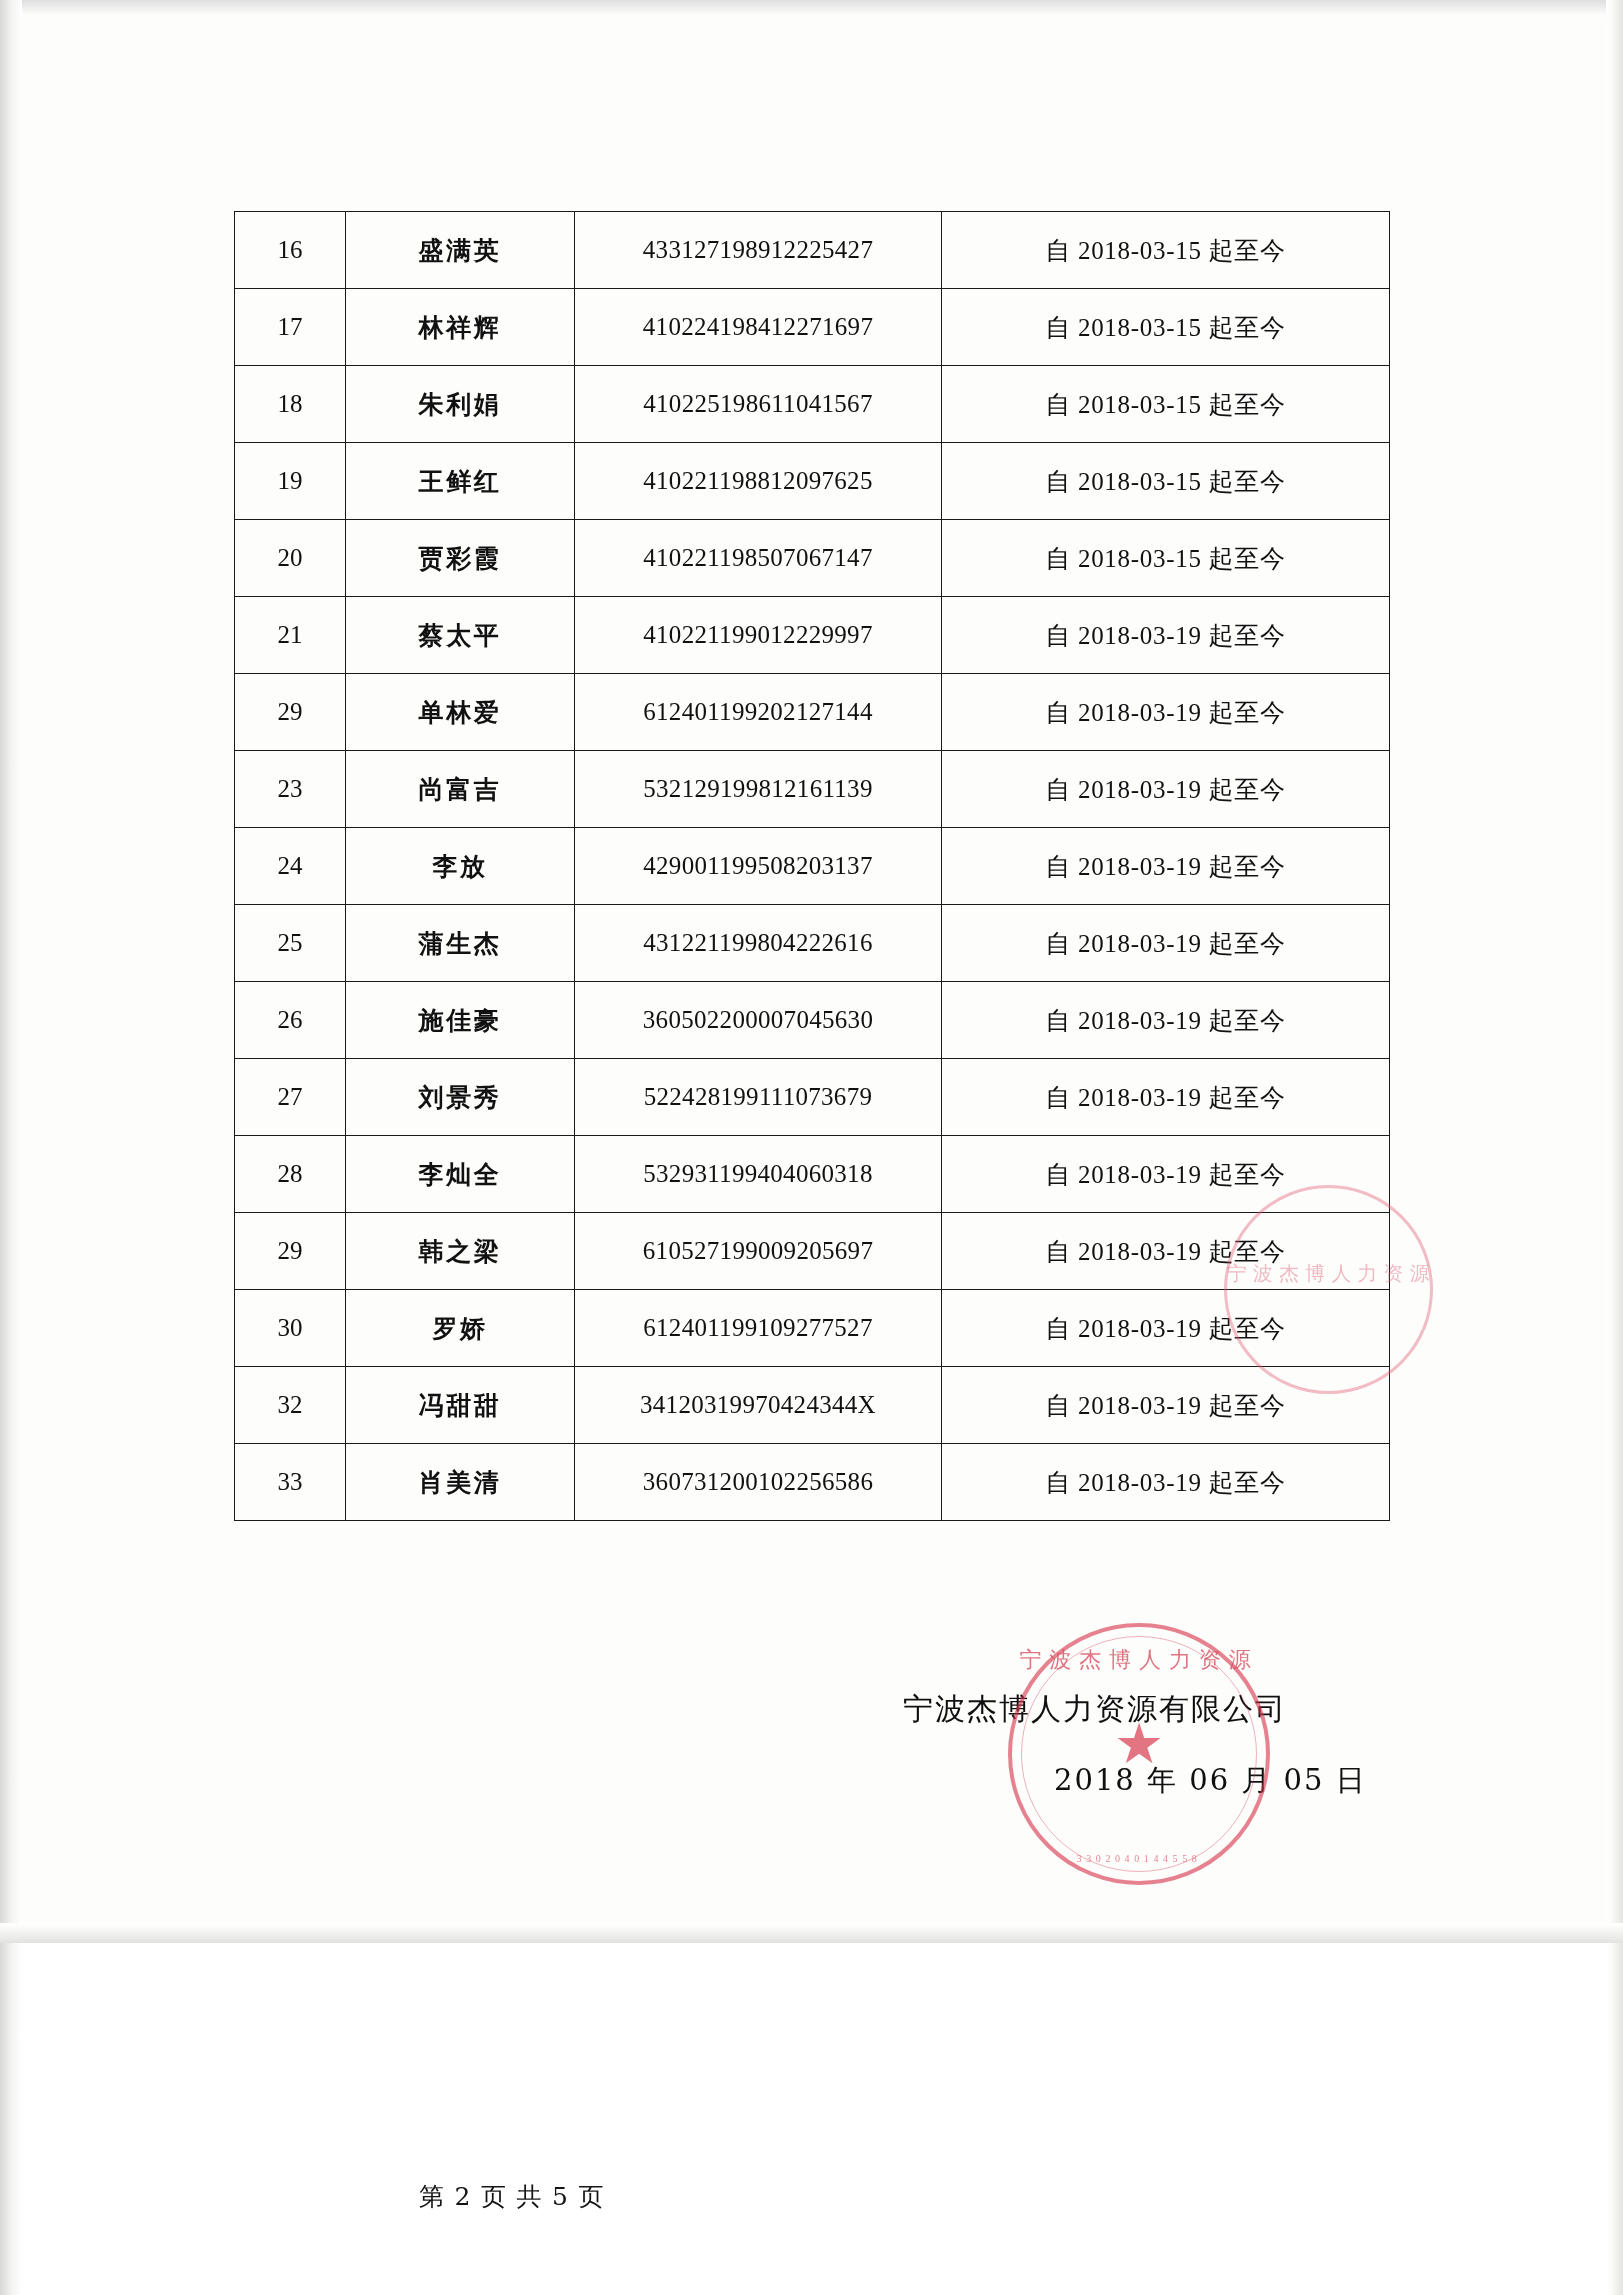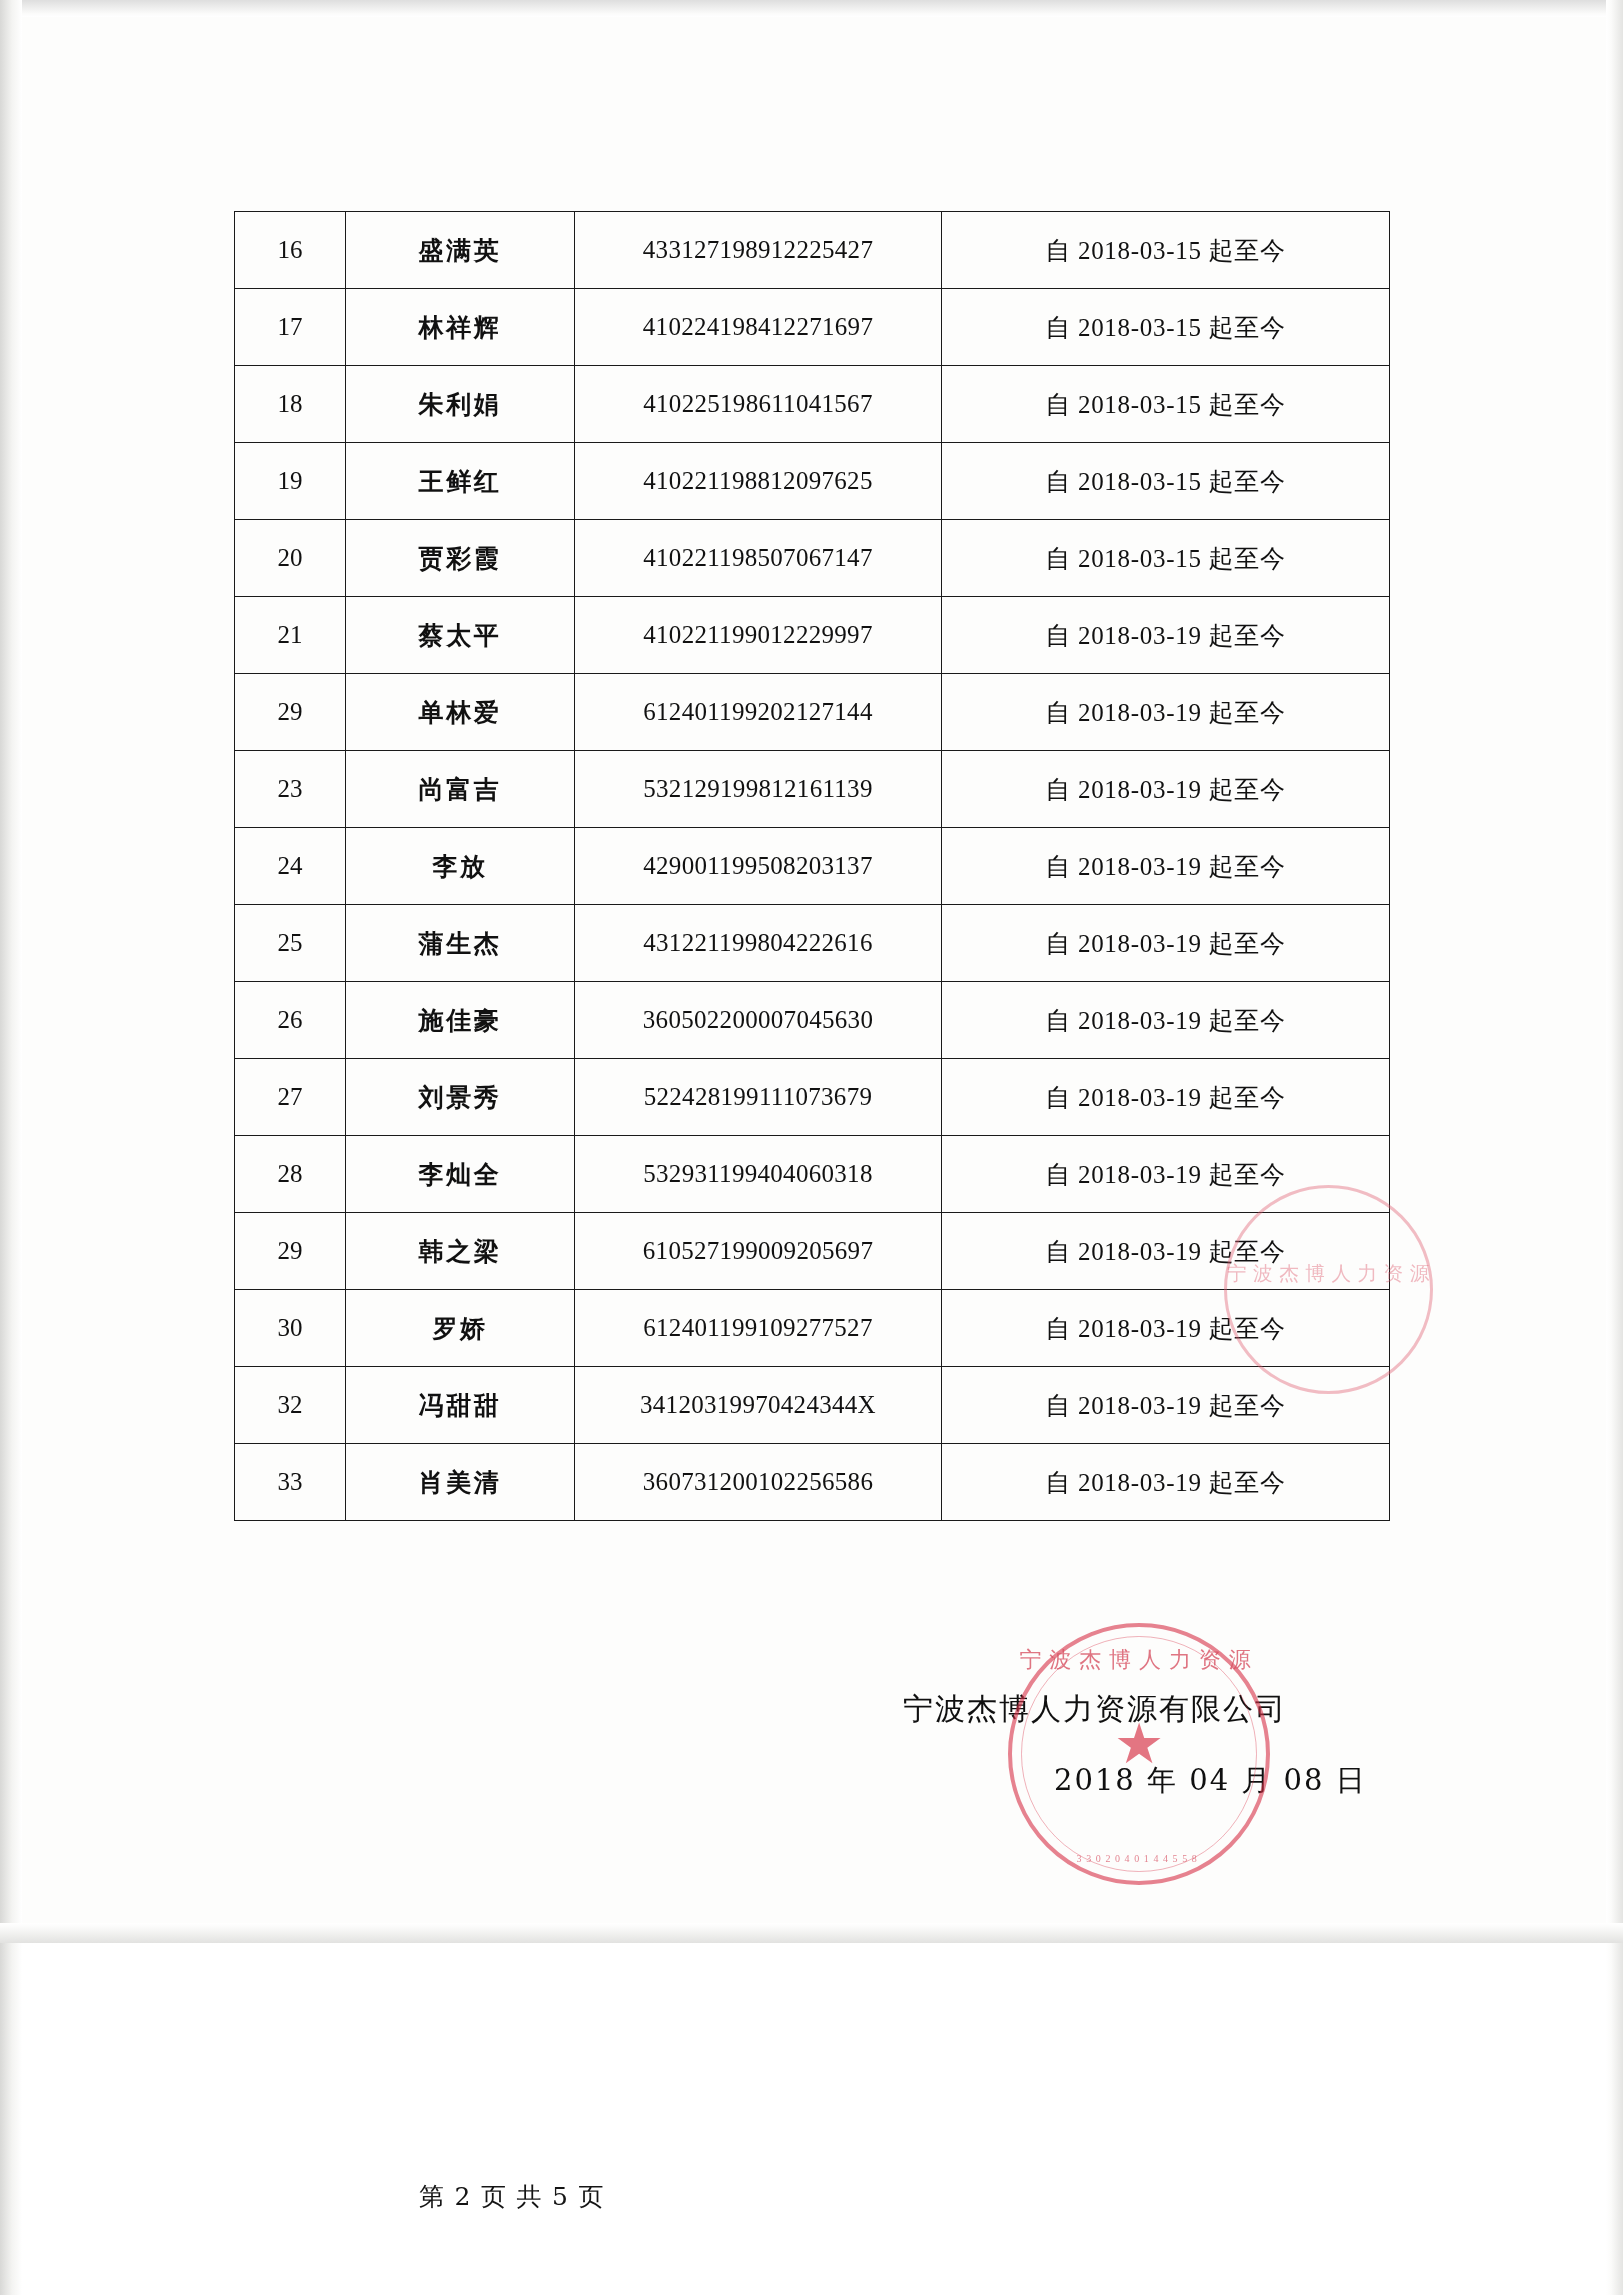--- a/index.html
+++ b/index.html
@@ -320,21 +320,21 @@
         </tr>
       </tbody>
   </table>
 
   <div class="seal-faint">
     <div class="seal-faint-text">宁波杰博人力资源</div>
   </div>
 
   <div class="signature-block">
     <div class="sig-company">宁波杰博人力资源有限公司</div>
-    <div class="sig-date">2018 年 04 月 08 日</div>
+    <div class="sig-date">2018 年 06 月 05 日</div>
   </div>
 
   <div class="seal">
     <div class="seal-inner-ring"></div>
     <div class="seal-top-text">宁波杰博人力资源</div>
     <div class="seal-star">★</div>
     <div class="seal-bottom-text">3302040144558</div>
   </div>
 
   <div class="footer">

